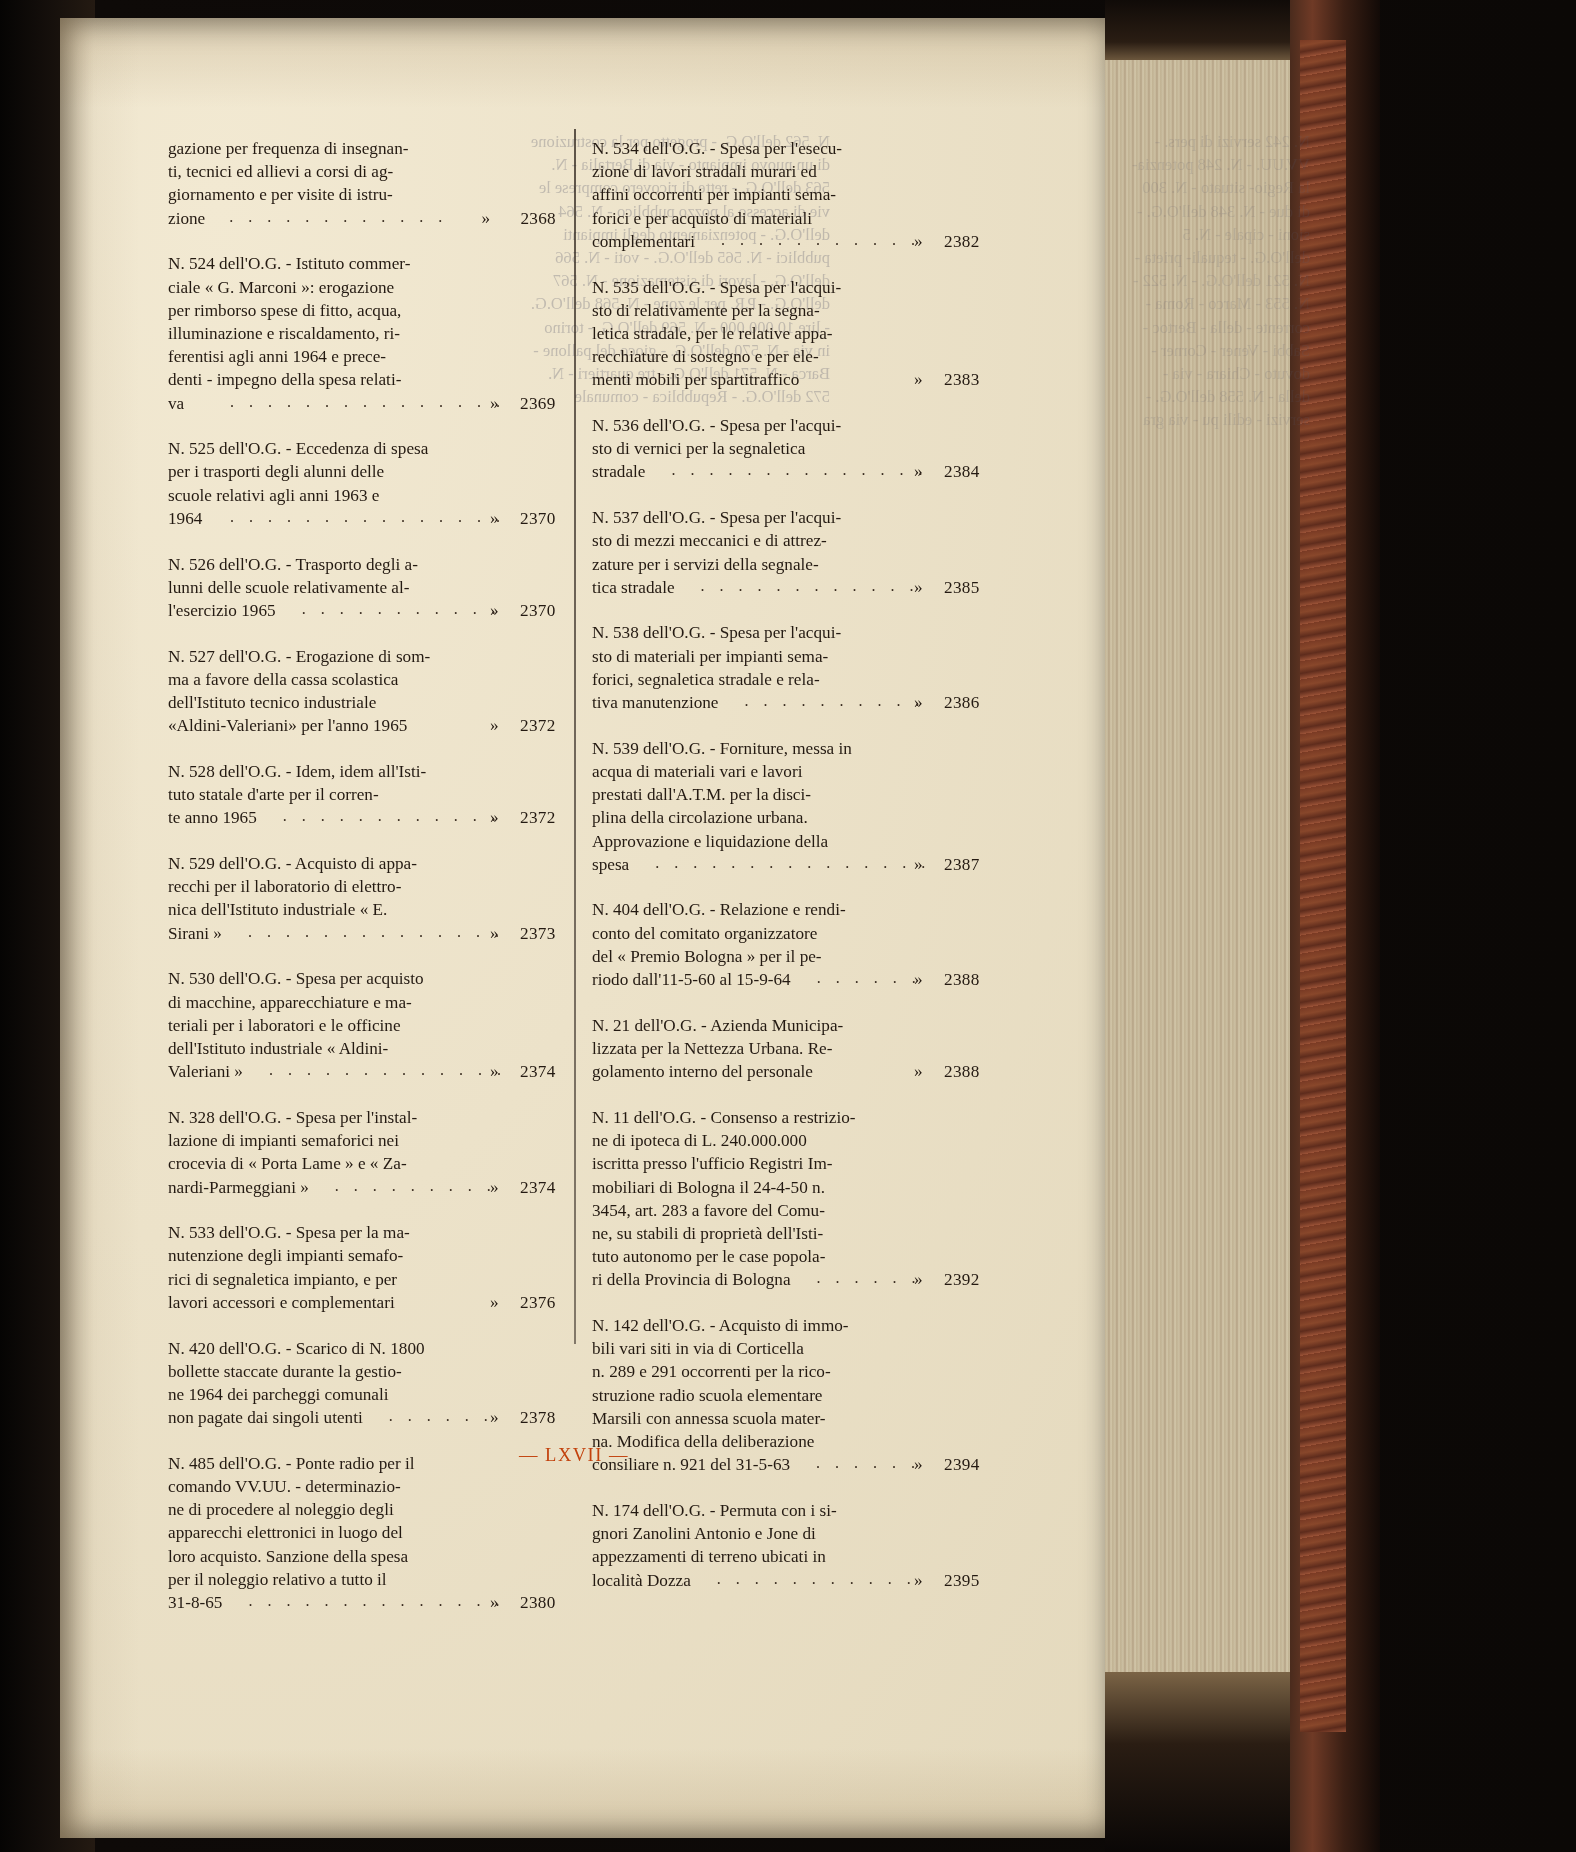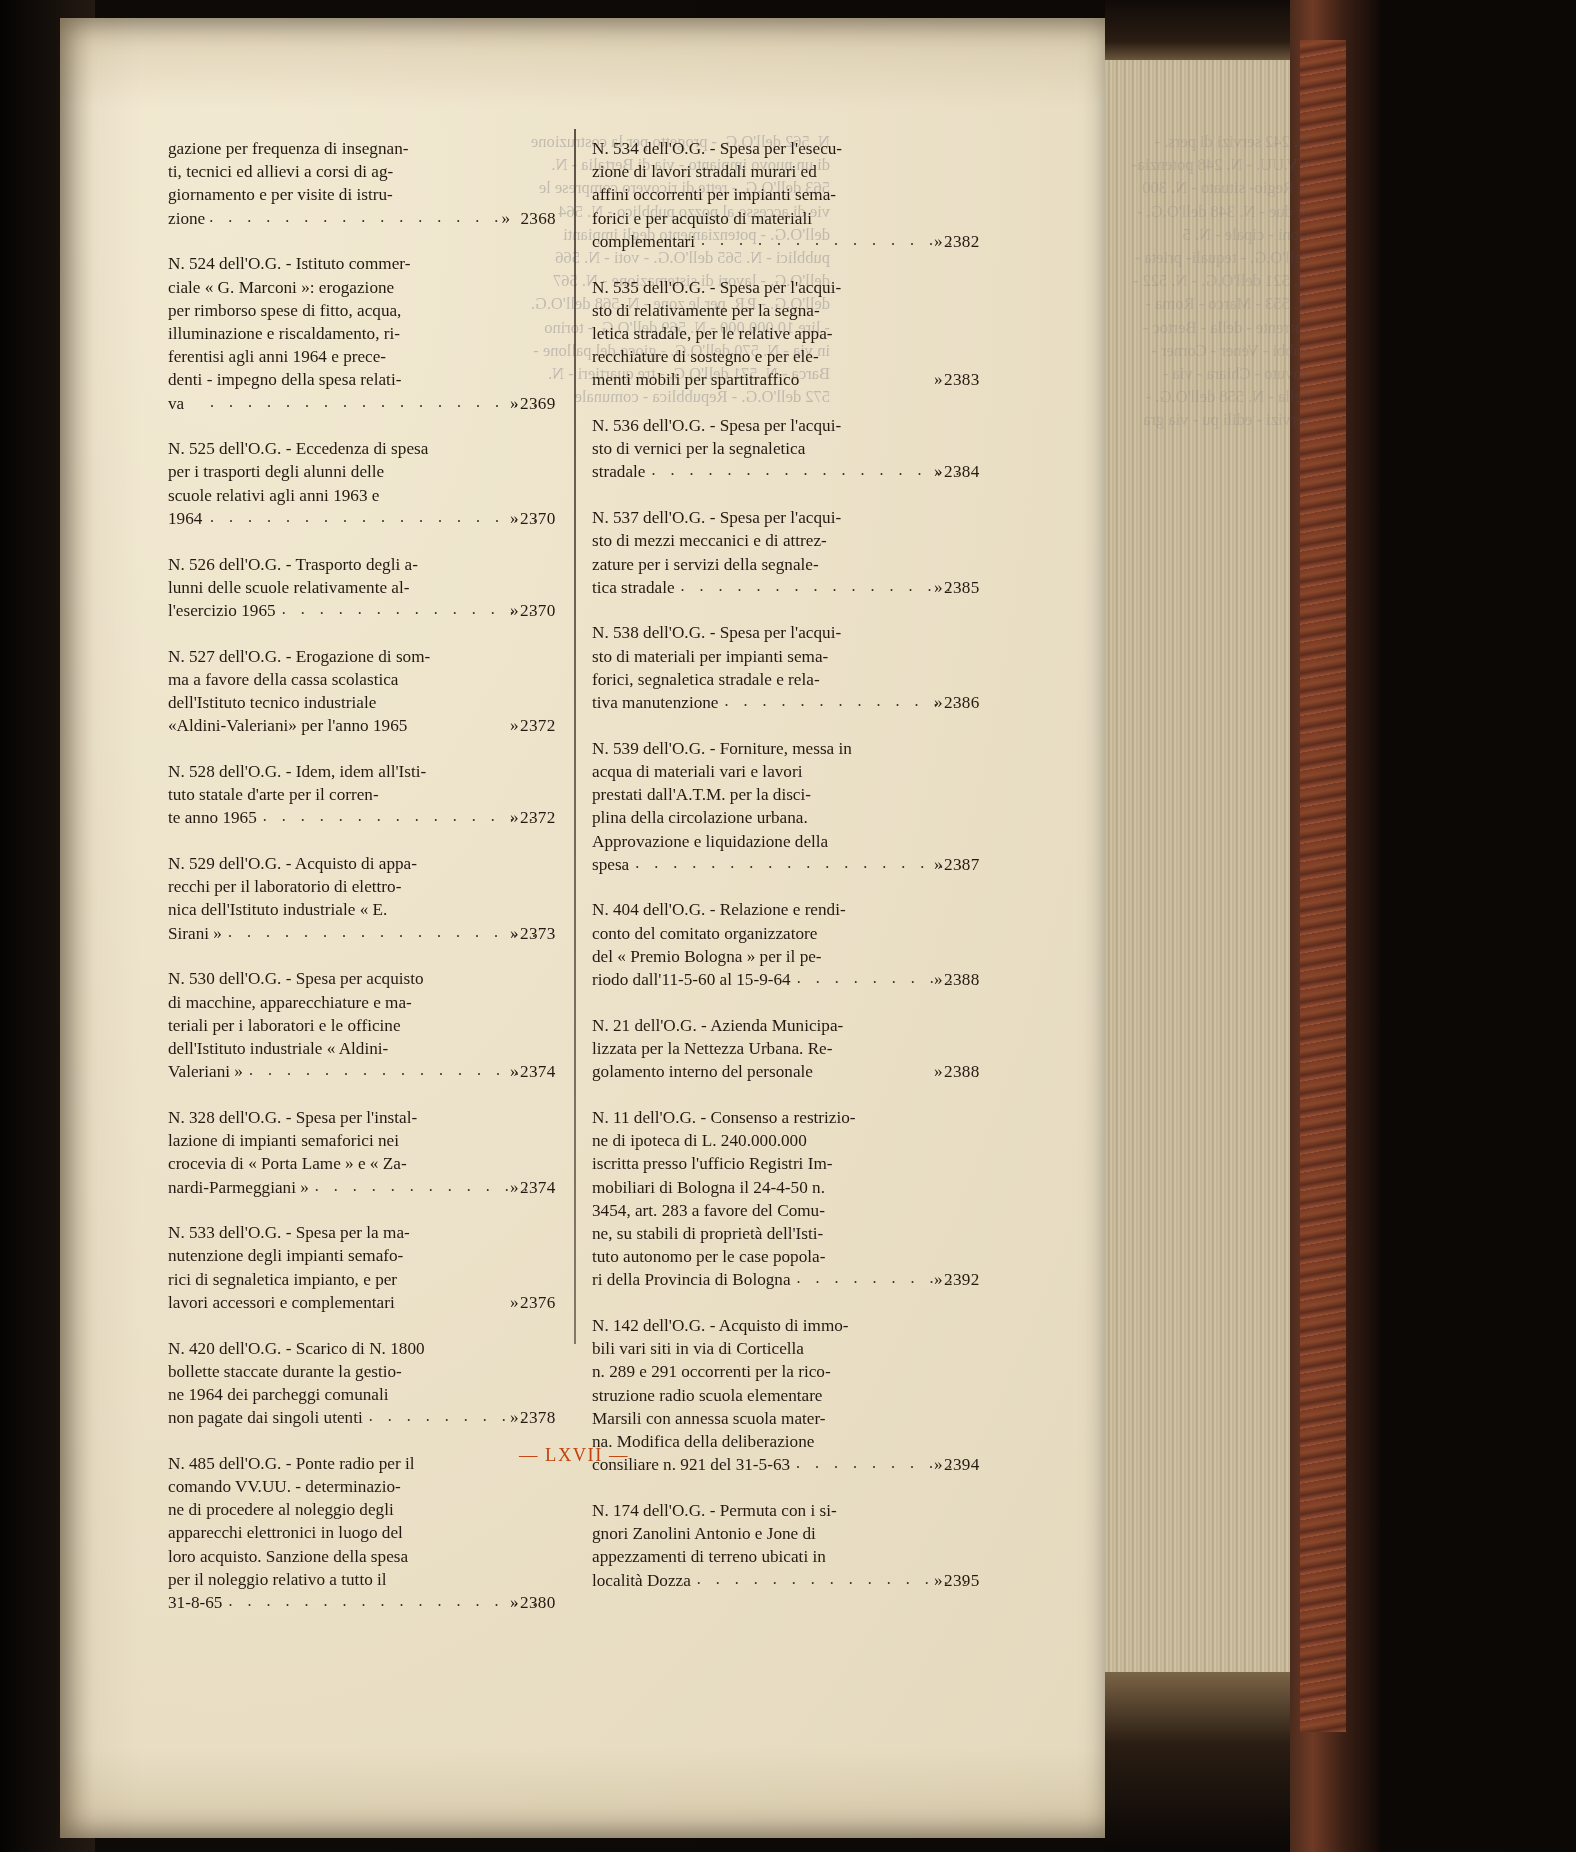--- a/index.html
+++ b/index.html
@@ -107,20 +107,21 @@
     text-justify: inter-word;
     position: relative;
   }
   .entry.hang { padding-left: 36px; text-indent: -36px; }
   .entry.cont { padding-left: 0; }
 
   .lastline {
     display: flex;
     align-items: baseline;
     width: 100%;
+    gap: 20px;
   }
   .lastline .txt { white-space: nowrap; }
   .lastline .dots {
     flex: 1 1 auto;
     margin: 0 4px;
     overflow: hidden;
     white-space: nowrap;
     letter-spacing: 5.5px;
     color: #3a2c20;
     font-size: 16px;

